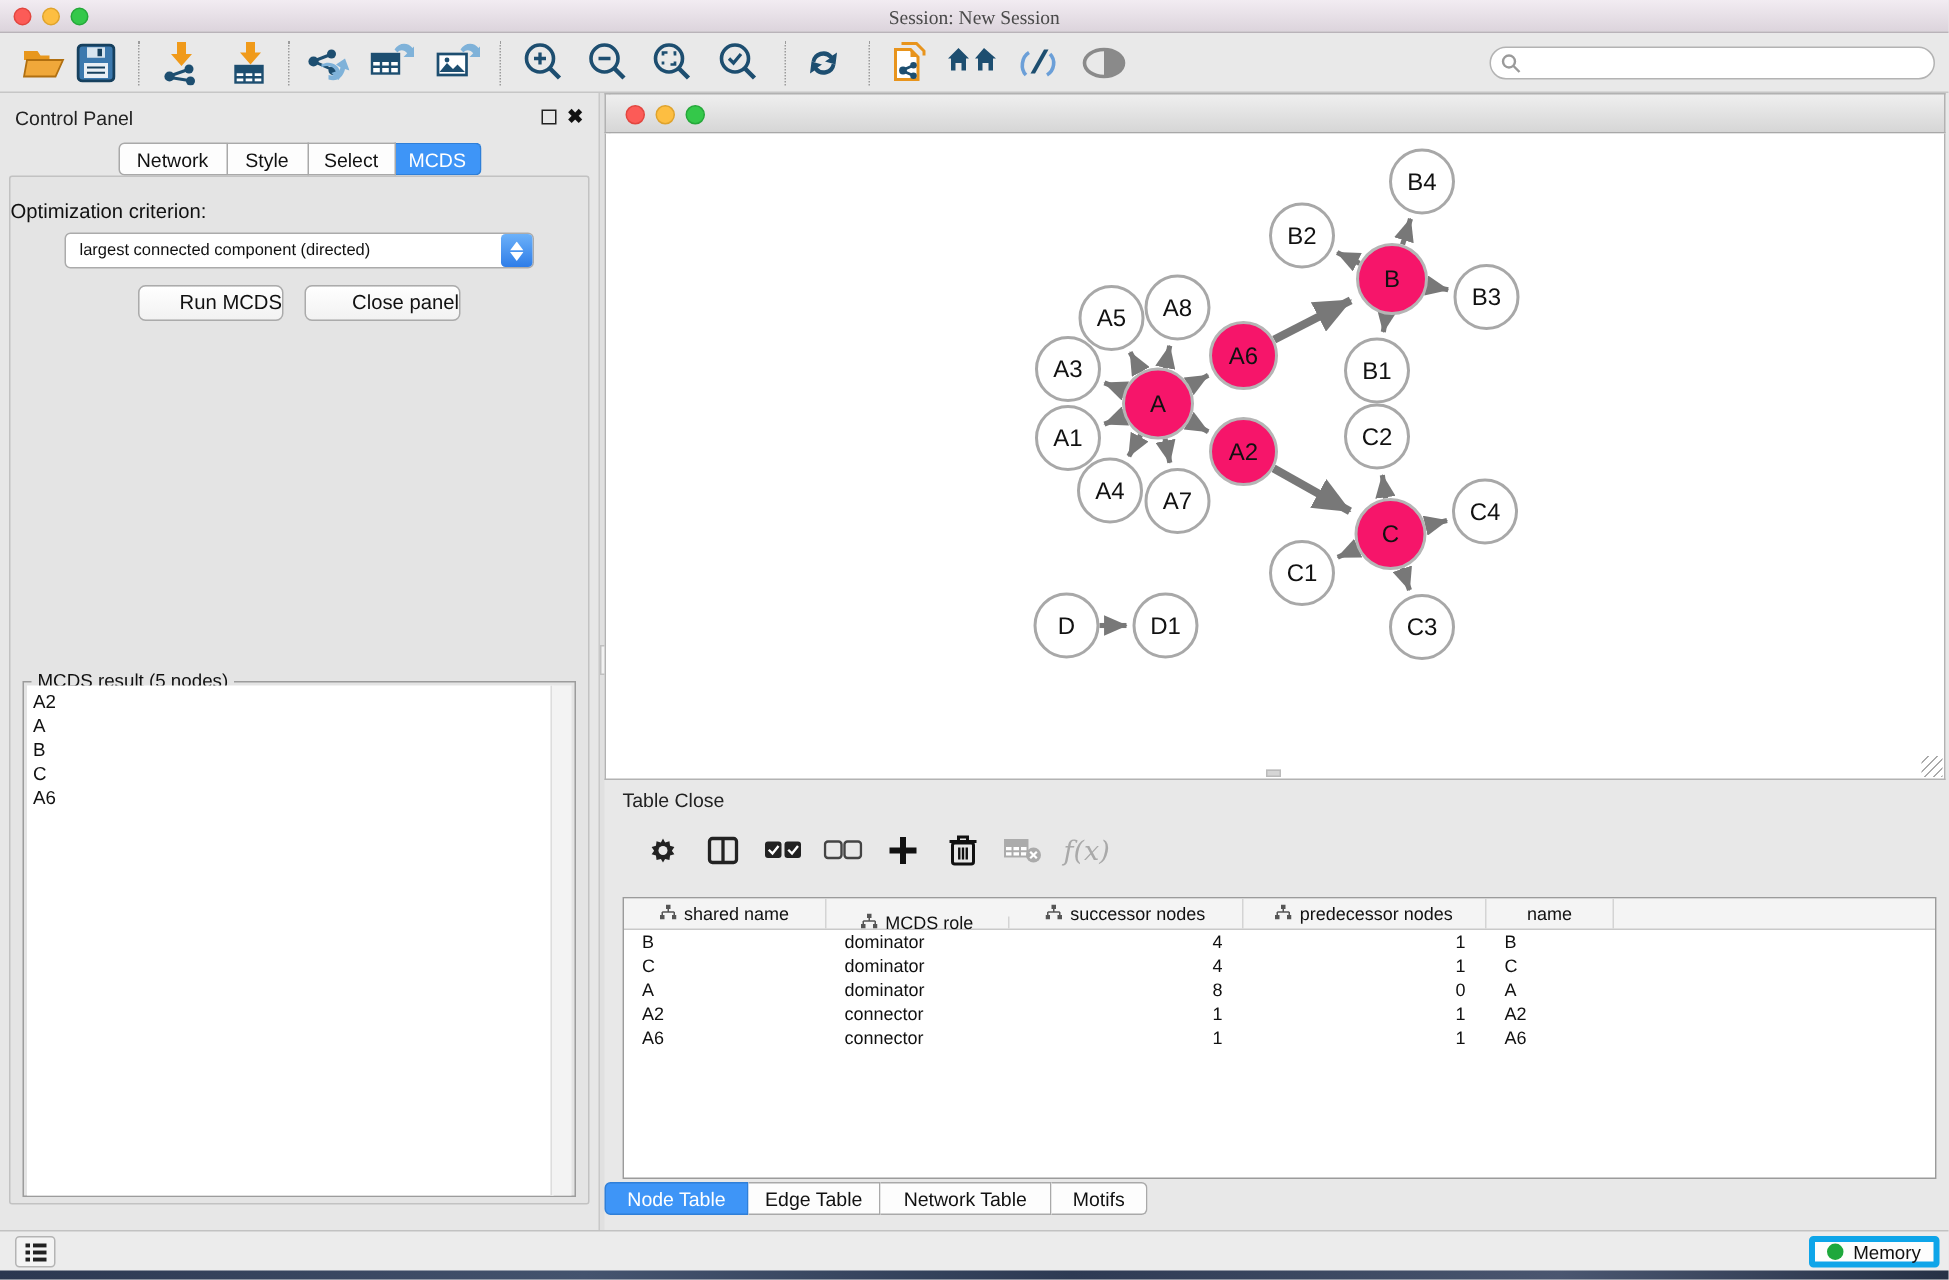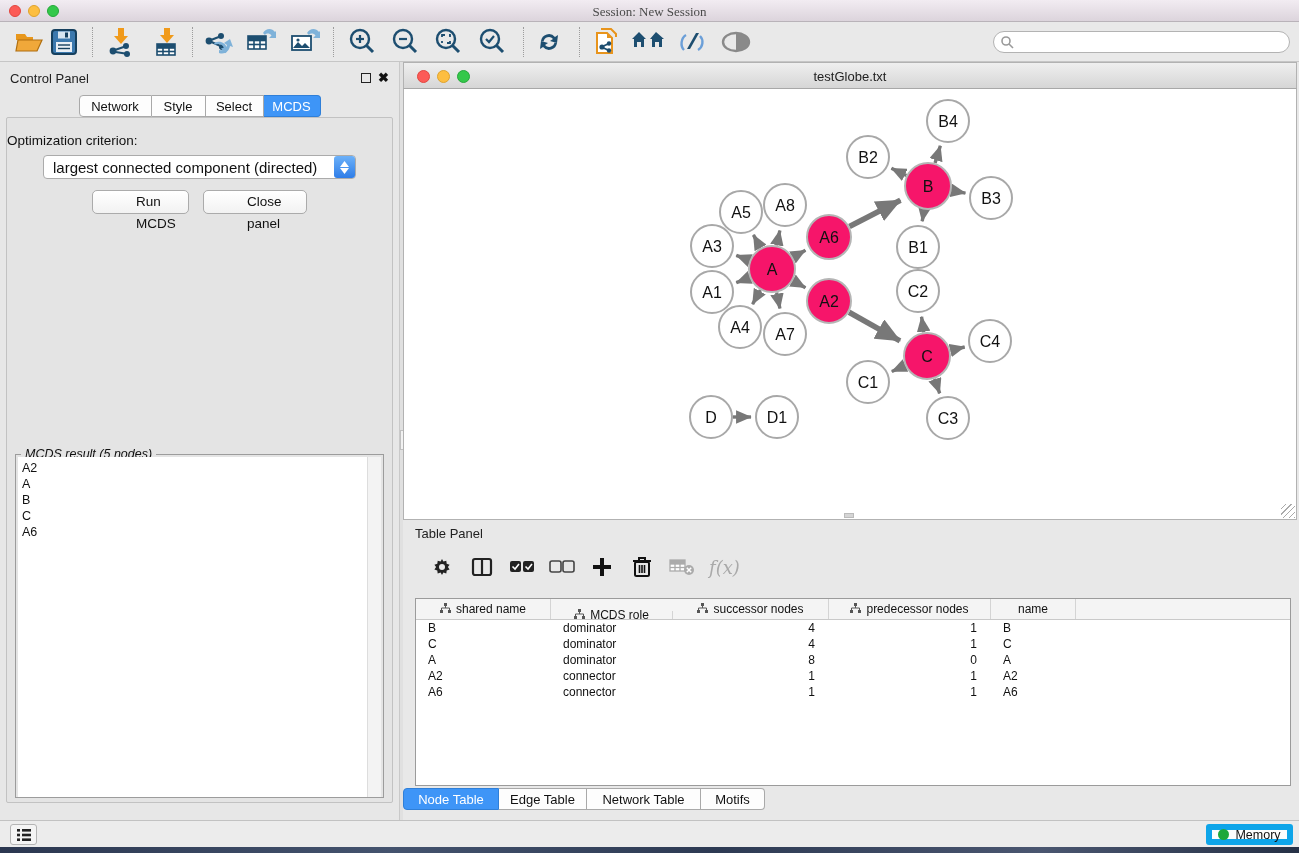--- a/index.html
+++ b/index.html
@@ -31,28 +31,28 @@
   .panel-float { width:10px; height:10px; border:1.5px solid #222; top:11px; cursor:pointer; }
   .panel-close { font-size:13px; font-weight:bold; color:#111; top:8px; cursor:pointer; }
   #cp-tabs { top:33px; left:0; width:399px; display:flex; justify-content:center; }
   .cp-tab { height:22px; line-height:21px; text-align:center; font-size:13px; background:#fdfdfd; border:1px solid #a9a9a9; border-left:none; color:#111; cursor:pointer; }
   .cp-tab:first-child { border-left:1px solid #a9a9a9; border-radius:4px 0 0 4px; }
   .cp-tab:last-child { border-radius:0 4px 4px 0; }
   .cp-tab.active { background:#3e95f7; border-color:#2f7fd8; color:#fff; }
   #cp-content { left:6px; top:55px; width:387px; height:686px; background:#e4e4e4; border:1px solid #c2c2c2; border-radius:2px; }
   #opt-label { top:15px; width:100%; font-size:13.5px; color:#111; }
   #criterion-select { left:36px; top:37px; width:313px; height:24px; background:#fff; border:1px solid #ababab; border-radius:4px; display:flex; align-items:center; cursor:pointer; }
-  #criterion-value { flex:1; font-size:15px; padding-left:9px; color:#111; white-space:nowrap; }
+  #criterion-value { flex:1; font-size:11px; padding-left:9px; color:#111; white-space:nowrap; }
   #criterion-stepper { width:21px; height:22px; margin-right:0px; border-radius:3px; background:linear-gradient(#6cb1f9,#2e7de8); display:flex; flex-direction:column; align-items:center; justify-content:center; gap:1px; }
   #criterion-stepper svg { display:block; }
-  .cp-btn { top:72px; height:24px; background:linear-gradient(#ffffff,#f2f2f2); border:1px solid #ababab; border-radius:5px; font-size:13.5px; text-align:left; line-height:22px; color:#111; cursor:pointer;padding-left:43px; }
+  .cp-btn { top:72px; height:24px; background:linear-gradient(#ffffff,#f2f2f2); border:1px solid #ababab; border-radius:5px; font-size:13.5px; text-align:right; line-height:22px; color:#111; cursor:pointer; }
   #run-btn { left:85px; width:97px; }
   #close-btn { left:196px; width:104px; }
   #result-box { left:8px; top:336px; width:369px; height:344px; border:1px solid #9c9c9c; }
-  #result-title { top:-8px; left:5px; background:#e4e4e4; padding:0 4px; font-size:12.5px; color:#111;font-style:italic; }
+  #result-title { top:-8px; left:5px; background:#e4e4e4; padding:0 4px; font-size:12.5px; color:#111; }
   #result-list { left:2px; top:2px; width:351px; height:340px; background:#fff; border-right:1px solid #e0e0e0; padding:3px 0 0 4px; overflow:hidden; }
   #result-scroll { right:2px; top:2px; width:14px; height:340px; background:#f3f3f3; border-left:1px solid #ddd; }
   .result-item { font-size:12.5px; line-height:16px; color:#111; cursor:default; }
 
   
   #net-frame { left:403px; top:62px; width:894px; height:458px; }
   #net-titlebar { left:0; top:0; width:894px; height:27px; background:linear-gradient(#efefef,#d6d6d6); border:1px solid #b2b2b2; border-bottom:1px solid #a8a8a8; }
   .nlight { width:13px; height:13px; border-radius:50%; top:7px; }
   #nl-red { left:13px; background:#fc5b57; border:1px solid #e2463f; }
   #nl-yellow { left:33px; background:#fdbe41; border:1px solid #dfa32c; }
@@ -76,21 +76,21 @@
   .nt-cell { font-size:12px; color:#111; white-space:nowrap; overflow:hidden; }
   #tp-tabs { left:0px; top:268px; width:896px; display:flex; justify-content:flex-start; }
   .tp-tab { height:22px; line-height:21px; text-align:center; font-size:13px; background:#fdfdfd; border:1px solid #a9a9a9; border-left:none; color:#111; cursor:pointer; }
   .tp-tab:first-child { border-left:1px solid #a9a9a9; border-radius:4px 0 0 4px; }
   .tp-tab:last-child { border-radius:0 4px 4px 0; }
   .tp-tab.active { background:#3e95f7; border-color:#2f7fd8; color:#fff; }
 
   
   #status-bar { left:0; top:820px; width:1299px; height:27px; background:#ececec; border-top:1px solid #c2c2c2; }
   #list-btn { left:10px; top:3px; width:27px; height:21px; background:#f4f4f4; border:1px solid #b4b4b4; border-radius:3px; display:flex; align-items:center; justify-content:center; cursor:pointer; }
-  #memory-btn { left:1206px; top:3px; width:87px; height:21px; background:#fdfdfd; border:6px solid #0ea5e9; border-radius:3px; display:flex; align-items:center; justify-content:center; gap:6px; cursor:pointer; }
+  #memory-btn { left:1206px; top:3px; width:87px; height:21px; background:#fdfdfd; border:4px solid #0ea5e9; border-radius:3px; display:flex; align-items:center; justify-content:center; gap:6px; cursor:pointer; }
   #memory-dot { width:11px; height:11px; border-radius:50%; background:#1ea83c; }
   #memory-label { font-size:12.5px; color:#111; }
   #desktop-strip { left:0; top:847px; width:1299px; height:6px;
     background:linear-gradient(90deg,#2b3750,#44536e 30%,#2d3a53 55%,#4a5670 80%,#263146); }
 </style>
 </head>
 <body>
 
 <div id="titlebar" class="abs">
   <div id="light-red" class="light abs"></div>
@@ -290,21 +290,20 @@
   </div>
 </div>
 <div id="cp-divider" class="abs"></div>
 <div id="cp-divider-handle" class="abs"></div>
 
 <div id="net-frame" class="abs">
   <div id="net-titlebar" class="abs">
     <div id="nl-red" class="nlight abs"></div>
     <div id="nl-yellow" class="nlight abs"></div>
     <div id="nl-green" class="nlight abs"></div>
-    <div id="net-title" class="abs">testGlobe.txt</div>
   </div>
   <div id="net-canvas" class="abs">
     <svg id="graph-svg" width="892" height="429">
         <defs>
           <marker id="arrow" markerWidth="4.6" markerHeight="4" refX="4.4" refY="2" orient="auto">
             <path d="M0,0 L4.6,2 L0,4 Z" fill="#787878"></path>
           </marker>
         </defs>
         <line x1="356.5334732741604" y1="158.91638634281102" x2="349.42207061965956" y2="145.84058146195474" stroke="#787878" stroke-width="3.4" marker-end="url(#arrow)"></line>
         <line x1="372.7774381829625" y1="156.48030433003072" x2="375.8244419684573" y2="141.47967030913338" stroke="#787878" stroke-width="3.4" marker-end="url(#arrow)"></line>
@@ -409,21 +408,21 @@
           <circle cx="373" cy="328" r="21" fill="#ffffff" stroke="#a8a8a8" stroke-width="2"></circle>
           <text x="373" y="333.5" text-anchor="middle" font-size="16" fill="#111111" font-family="&quot;Liberation Sans&quot;, sans-serif">D1</text>
         </g>
       </svg>
     <div id="net-hthumb" class="abs"></div>
     <div id="net-grip" class="abs"></div>
   </div>
 </div>
 
 <div id="table-panel" class="abs">
-  <div id="tp-title" class="abs">Table Panel</div>
+  <div id="tp-title" class="abs">Table Close</div>
 
   <div id="tp-toolbar" class="abs">
     <div class="tpicon">
       <svg width="22" height="22" viewBox="0 0 22 22">
           <path d="M11 3 l1.4 2.6 2.9 -0.8 0.4 3 2.9 0.9 -1.7 2.4 1.7 2.4 -2.9 0.9 -0.4 3 -2.9 -0.8 L11 19 l-1.4 -2.4 -2.9 0.8 -0.4 -3 -2.9 -0.9 1.7 -2.4 -1.7 -2.4 2.9 -0.9 0.4 -3 2.9 0.8 z" fill="#222"></path>
           <circle cx="11" cy="11" r="3" fill="#e8e8e8"></circle>
         </svg>
     </div>
     <div class="tpicon">
       <svg width="22" height="22" viewBox="0 0 22 22">

